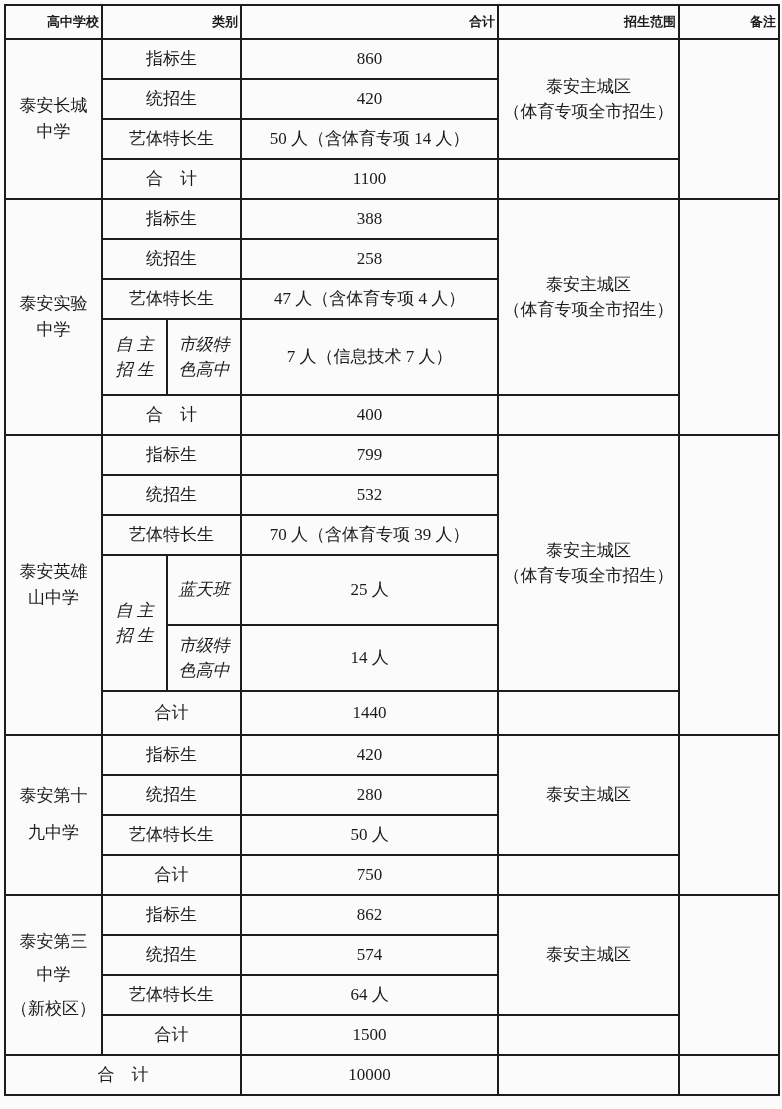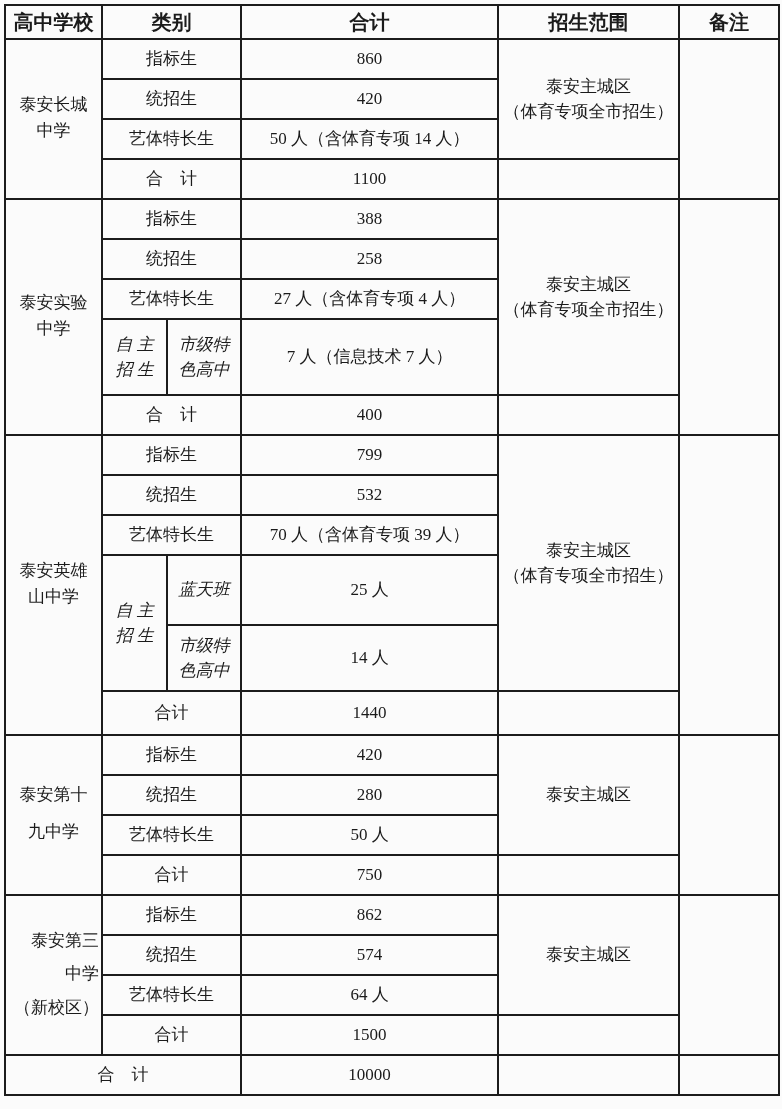--- a/index.html
+++ b/index.html
@@ -22,36 +22,37 @@
     text-align: center;
     vertical-align: middle;
     padding: 0 2px;
     white-space: pre-line;
     overflow: hidden;
     color: #1b1b1b;
   }
   .enroll th {
     font-family: "Liberation Sans", sans-serif;
     font-weight: bold;
-    font-size: 20px;
+    font-size: 13px;
+    text-align: right;
   }
   .enroll td {
     font-family: "Liberation Serif", serif;
     font-size: 17px;
     line-height: 1.35;
   }
   tr { height: 40px; }
   tr.h34 { height: 34px; }
   tr.h76 { height: 76px; }
   tr.h70 { height: 70px; }
   tr.h66 { height: 66px; }
   tr.h44 { height: 44px; }
-  td.school { line-height: 1.55; font-family: Liberation Mono, monospace; }
+  td.school { line-height: 1.55; }
   td.school.lh-wide { line-height: 2.15; margin-top: 43px; }
-  td.school.lh-med  { line-height: 1.95; text-align: right; }
+  td.school.lh-med  { line-height: 1.95; }
   td.scope  { line-height: 1.5; }
   td.subcat { line-height: 1.5; font-style: italic; }
 </style>
 </head>
 <body>
 
 <div class="page">
   <table class="enroll">
     <colgroup>
       <col style="width:97px">
@@ -102,21 +103,21 @@
       <td class="scope" rowspan="4">泰安主城区
 （体育专项全市招生）</td>
       <td rowspan="5"></td>
     </tr>
     <tr>
       <td colspan="2">统招生</td>
       <td>258</td>
     </tr>
     <tr>
       <td colspan="2">艺体特长生</td>
-      <td>27 人（含体育专项 4 人）</td>
+      <td>47 人（含体育专项 4 人）</td>
     </tr>
     <tr class="h76">
       <td class="subcat">自 主
 招 生</td>
       <td class="subcat">市级特
 色高中</td>
       <td>7 人（信息技术 7 人）</td>
     </tr>
     <tr>
       <td colspan="2">合　计</td>

